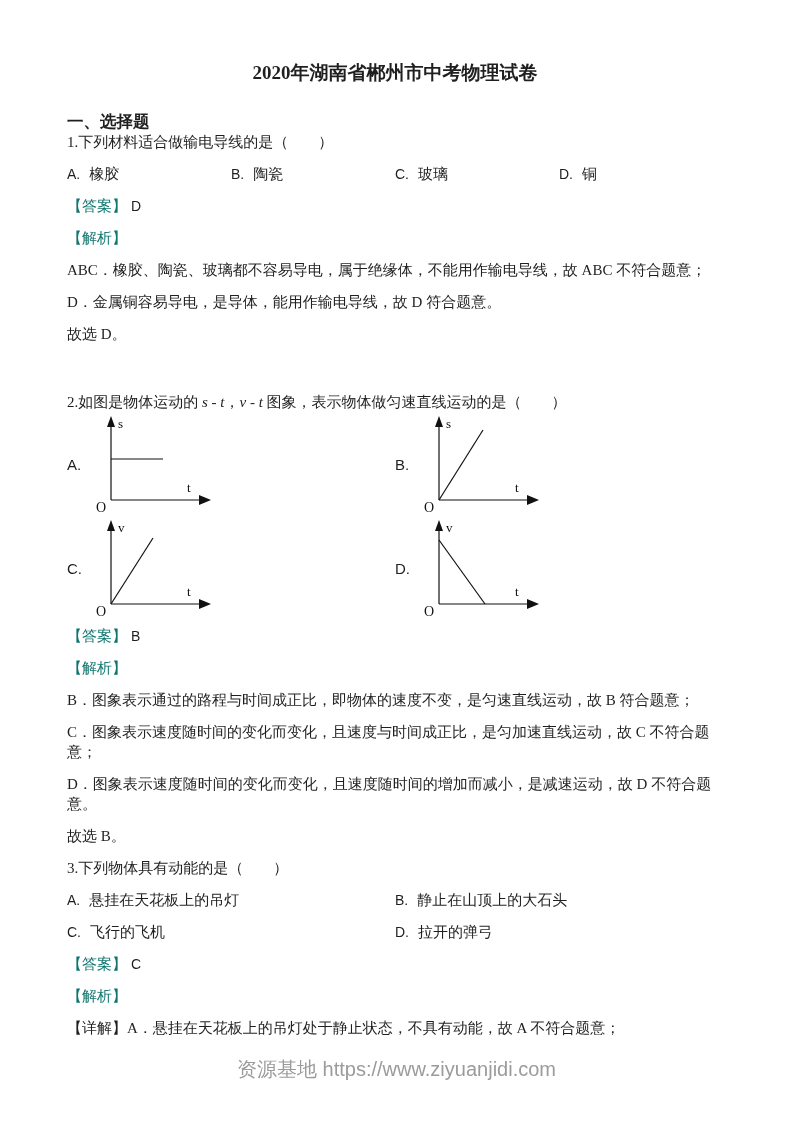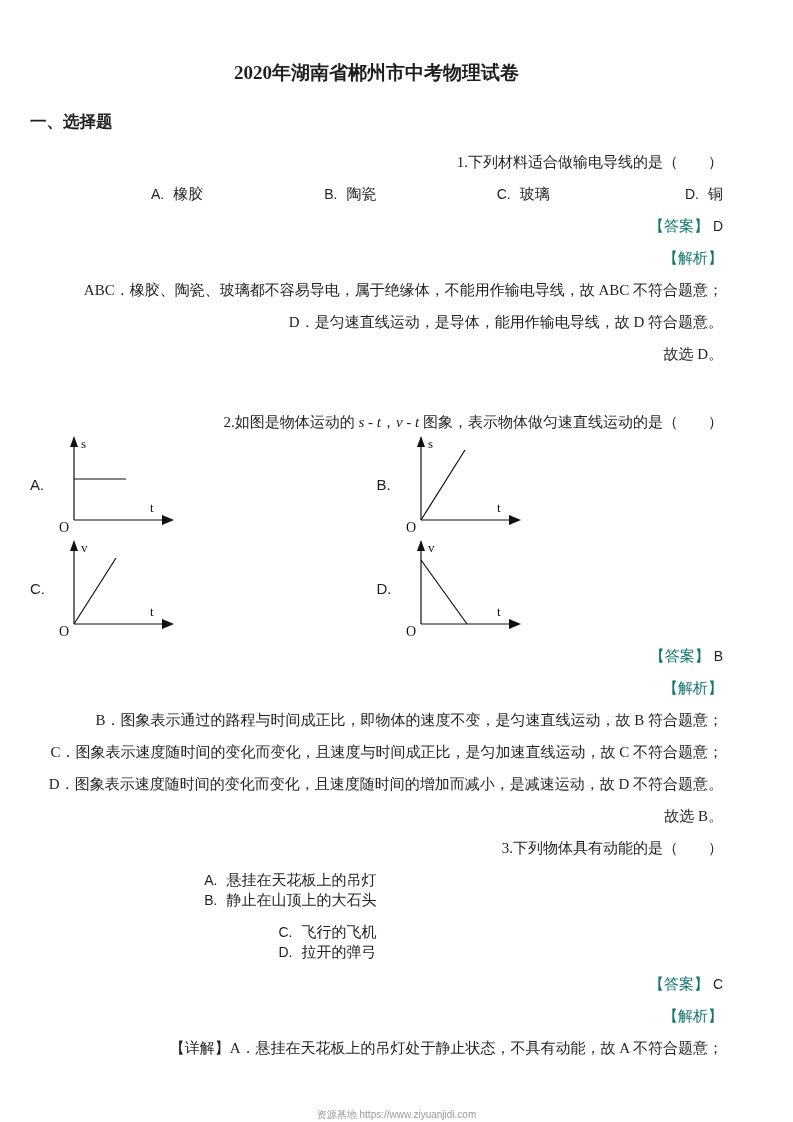--- a/index.html
+++ b/index.html
@@ -4,43 +4,42 @@
 <style>
   * { margin: 0; padding: 0; box-sizing: border-box; }
   html, body { width: 793px; height: 1122px; }
   body {
     background: #ffffff;
     font-family: "Liberation Serif", "DejaVu Serif", serif;
     color: #1f1f1f;
     position: relative;
     overflow: hidden;
   }
-  .page { padding: 60px 70px 0 30px; }
+  .page { padding: 60px 70px 0 67px; }
   .title {
     font-size: 19px;
     font-weight: bold;
     text-align: center;
     line-height: 26px;
     margin-bottom: 26px;
   }
   .section-heading {
     font-size: 16.5px;
     font-weight: bold;
     line-height: 20px;
-    margin-bottom: 20px;
+    margin-bottom: 0;
   }
   .line {
     font-size: 15px;
     line-height: 20px;
     margin-bottom: 12px;
-    text-align: right;
   }
   .options-4 { display: flex; }
   .options-4 .opt { width: 25%; }
-  .options-2 { display: flex; flex-direction: column; }
+  .options-2 { display: flex; }
   .options-2 .opt { width: 50%; }
   .opt-label {
     font-family: "Liberation Sans", sans-serif;
     font-size: 14px;
     margin-right: 9px;
   }
   .blue { color: #0f766e; }
   .answer-letter {
     font-family: "Liberation Sans", sans-serif;
     font-size: 14px;
@@ -63,24 +62,24 @@
     font-size: 13px;
     fill: #111;
   }
   svg.motion-graph text.origin { font-size: 14px; }
   svg.motion-graph line { stroke: #111; stroke-width: 1.2; }
   svg.motion-graph polygon { fill: #111; }
   .footer {
     position: absolute;
     left: 0;
     right: 0;
-    top: 1108px;
+    top: 1056px;
     text-align: center;
     font-family: "Liberation Sans", sans-serif;
-    font-size: 10px;
+    font-size: 20px;
     color: #9b9b9b;
   }
 </style>
 </head>
 <body>
 
 <div class="page">
 
   <div class="title">2020年湖南省郴州市中考物理试卷</div>
 
@@ -103,21 +102,21 @@
     </div>
   </div>
 
   <div class="line">
     <span class="blue">【答案】</span><span class="answer-letter">D</span>
   </div>
 
   <div class="line blue">【解析】</div>
 
   <div class="line">ABC．橡胶、陶瓷、玻璃都不容易导电，属于绝缘体，不能用作输电导线，故 ABC 不符合题意；</div>
-  <div class="line">D．是匀速直线运动，是导体，能用作输电导线，故 D 符合题意。</div>
+  <div class="line">D．金属铜容易导电，是导体，能用作输电导线，故 D 符合题意。</div>
   <div class="line">故选 D。</div>
 
   <div class="line q2-stem">
     <span>2.如图是物体运动的 </span><span class="ital">s - t</span><span>，</span><span class="ital">v - t</span><span> 图象，表示物体做匀速直线运动的是（　　）</span>
   </div>
 
   <div class="graphs">
     <div class="graph-row">
       <div class="graph-cell">
         <span class="graph-label">A.</span>

